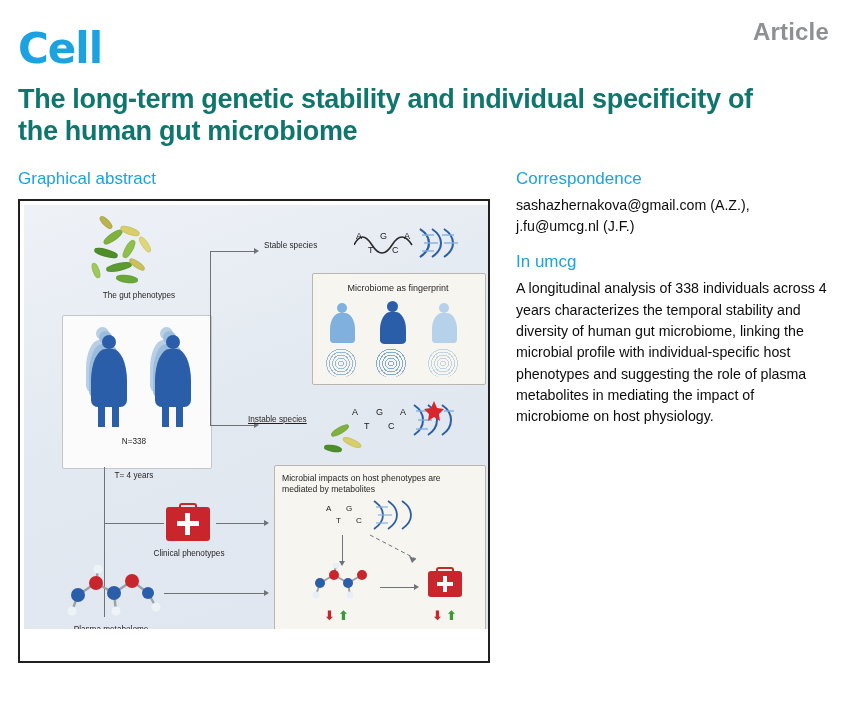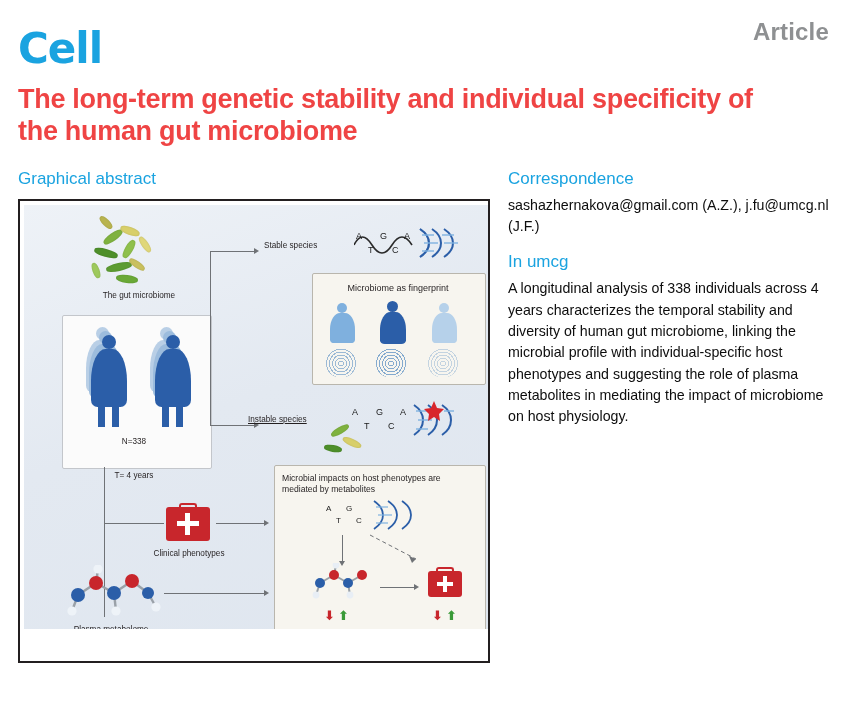--- a/index.html
+++ b/index.html
@@ -50,29 +50,29 @@
     letter-spacing: 0.2px;
   }
 
   
   .paper-title {
     margin: 6px 0 0 0;
     font-size: 27px;
     font-weight: bold;
     line-height: 1.17;
     letter-spacing: -0.3px;
-    color: #ef4444;
+    color: #0f766e;
     max-width: 760px;
   }
 
   
   .body-cols {
     display: flex;
     margin-top: 22px;
-    gap: 14px;
+    gap: 22px;
   }
   .col-left {
     width: 476px;
     flex: 0 0 476px;
   }
   .col-right {
     flex: 1 1 auto;
     padding-top: 0px;
   }
 
@@ -263,21 +263,21 @@
             <div class="bact" style="left:96px; top:22px; width:20px; height:8px; background:#d8cf6a; transform:rotate(20deg);"></div>
             <div class="bact" style="left:70px; top:44px; width:24px; height:8px; background:#4e8f2a; transform:rotate(15deg);"></div>
             <div class="bact" style="left:95px; top:40px; width:20px; height:8px; background:#8fc04c; transform:rotate(-60deg);"></div>
             <div class="bact" style="left:112px; top:36px; width:18px; height:7px; background:#e0d77a; transform:rotate(55deg);"></div>
             <div class="bact" style="left:82px; top:58px; width:26px; height:8px; background:#5d9c32; transform:rotate(-12deg);"></div>
             <div class="bact" style="left:104px; top:56px; width:18px; height:7px; background:#c9c05e; transform:rotate(35deg);"></div>
             <div class="bact" style="left:64px; top:62px; width:16px; height:7px; background:#9ec95d; transform:rotate(70deg);"></div>
             <div class="bact" style="left:92px; top:70px; width:22px; height:8px; background:#6aa937; transform:rotate(8deg);"></div>
             <div class="bact" style="left:74px; top:14px; width:16px; height:7px; background:#b9b44f; transform:rotate(45deg);"></div>
           </div>
-          <div class="fig-label" style="left:60px; top:86px; width:110px; text-align:center;">The gut microbiome</div>
+          <div class="fig-label" style="left:60px; top:86px; width:110px; text-align:center;">The gut phenotypes</div>
 
           <div class="fig-box-white" style="left:38px; top:110px; width:148px; height:152px;"></div>
 
           <div>
             <div class="person" style="left:52px; top:122px;">
               <div class="head" style="left:20px; top:0; width:13px; height:13px; background:#b9cfe6;"></div>
               <div class="body" style="left:10px; top:13px; width:33px; height:52px; background:#b9cfe6;"></div>
             </div>
             <div class="person" style="left:58px; top:126px;">
               <div class="head" style="left:17px; top:0; width:13px; height:13px; background:#9cbcdd;"></div>

